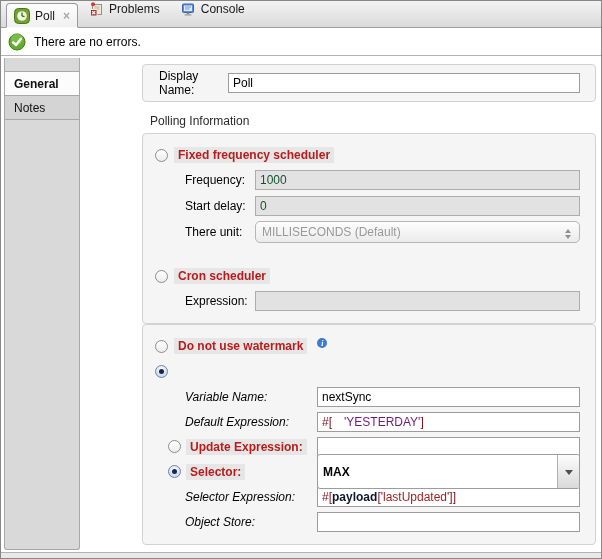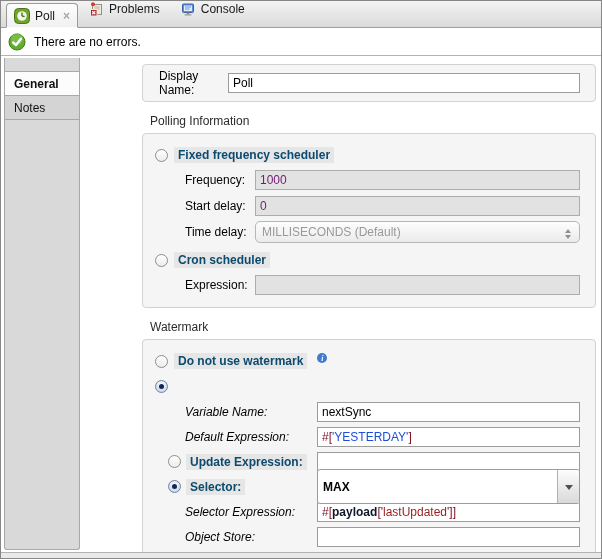--- a/index.html
+++ b/index.html
@@ -37,34 +37,34 @@
   .poll-box { padding:12px 15px 12px 12px; }
   .wm-box { padding:12px 15px 12px 12px; }
 
   .radio-row { display:flex; align-items:center; gap:6px; height:18px; }
   .field-row { display:flex; align-items:center; height:21px; margin:5px 0 0 30px; }
   .field-row .flabel { width:70px; flex:none; }
   .wm-box .field-row { margin-top:4px; }
   .wm-box .field-row .flabel { width:132px;font-style:italic; }
   .sub-radio-row { display:flex; align-items:center; height:21px; margin:4px 0 0 13px; }
   .sub-radio-row .sub-label { width:131px; flex:none; margin-left:5px; }
-  .cron-gap { margin-top:9px; }
+  .cron-gap { margin-top:25px; }
   .wm-r2 { margin-top:7px; }
   .wm-first-field { margin-top:6px !important; }
 
-  .rlabel { background:#e6e6e6; padding:1px 4px; font-weight:bold; color:#0c4a6e; }
+  .rlabel { background:#e6e6e6; padding:1px 4px; font-weight:bold; color:#b91c1c; }
 
   
   .radio { width:13px; height:13px; border-radius:50%; border:1px solid #8d8d8d; background:linear-gradient(#ffffff,#ececec); flex:none; position:relative; }
   .radio.selected { border-color:#74839c; background:radial-gradient(circle at 50% 32%, #ffffff 0%, #d5e3f6 55%, #b8cfec 100%); }
   .radio.selected::after { content:""; position:absolute; left:3px; top:3px; width:5px; height:5px; border-radius:50%; background:#16254d; }
 
   
   .tinput { flex:1; height:20px; border:1px solid #9c9c9c; background:#fff; font-family:"Liberation Sans",sans-serif; font-size:12px; padding:0 4px; color:#000; }
-  .tinput.dis { background:#e2e2e2; border-color:#adadad; color:#701a75; }
+  .tinput.dis { background:#e2e2e2; border-color:#adadad; color:#14532d; }
   .expr { flex:1; height:20px; border:1px solid #9c9c9c; background:#fff; padding:2px 4px 0 4px; white-space:nowrap; overflow:hidden; }
 
   
   .macselect { flex:1; height:22px; border:1px solid #b6b6b6; border-radius:5px; background:linear-gradient(#fdfdfd,#ebebeb); color:#999999; display:flex; align-items:center; padding-left:6px; position:relative; }
   .stepper { position:absolute; right:8px; top:4px; }
   .stepper .up { display:block; width:0; height:0; border:3px solid transparent; border-bottom:4px solid #909090; margin-bottom:2px; }
   .stepper .down { display:block; width:0; height:0; border:3px solid transparent; border-top:4px solid #909090; }
 
   
   .combo { flex:1; height:35px; position:relative; border:1px solid #9c9c9c; border-radius:3px; background:#fff; display:flex; align-items:center; }
@@ -165,62 +165,61 @@
           <span class="flabel">Frequency:</span>
           <input class="tinput dis" type="text" value="1000" style="">
         </div>
 
         <div class="field-row">
           <span class="flabel">Start delay:</span>
           <input class="tinput dis" type="text" value="0" style="">
         </div>
 
         <div class="field-row">
-          <span class="flabel">Time delay:</span>
+          <span class="flabel">There unit:</span>
           <div class="macselect">
             <span>MILLISECONDS (Default)</span>
             <span class="stepper">
                 <span class="up"></span>
                 <span class="down"></span>
               </span>
           </div>
         </div>
 
         <div class="radio-row cron-gap">
           <span class="radio"></span>
           <span class="rlabel">Cron scheduler</span>
         </div>
 
         <div class="field-row">
           <span class="flabel">Expression:</span>
           <input class="tinput dis" type="text" value="" style="">
         </div>
       </div>
 
-      <div class="section-title">Watermark</div>
       <div class="groupbox wm-box">
 
         <div class="radio-row">
           <span class="radio"></span>
           <span class="rlabel">Do not use watermark</span>
           <span class="info-badge">i</span>
         </div>
 
         <div class="radio-row wm-r2">
           <span class="radio selected"></span>
         </div>
 
         <div class="field-row wm-first-field">
           <span class="flabel">Variable Name:</span>
           <input class="tinput" type="text" value="nextSync" style="">
         </div>
 
         <div class="field-row">
           <span class="flabel">Default Expression:</span>
-          <div class="expr"><span style="color: rgb(125, 16, 34);">#[</span><span style="color: #1d4ed8;">'YESTERDAY'</span><span style="color: rgb(125, 16, 34);">]</span></div>
+          <div class="expr"><span style="color: rgb(125, 16, 34);">#[</span><span style="color: #701a75; margin-left: 12px;">'YESTERDAY'</span><span style="color: rgb(125, 16, 34);">]</span></div>
         </div>
 
         <div class="sub-radio-row">
           <span class="radio"></span>
           <span class="sub-label"><span class="rlabel">Update Expression:</span></span>
           <input class="tinput" type="text" value="" style="">
         </div>
 
         <div class="sub-radio-row">
           <span class="radio selected"></span>

